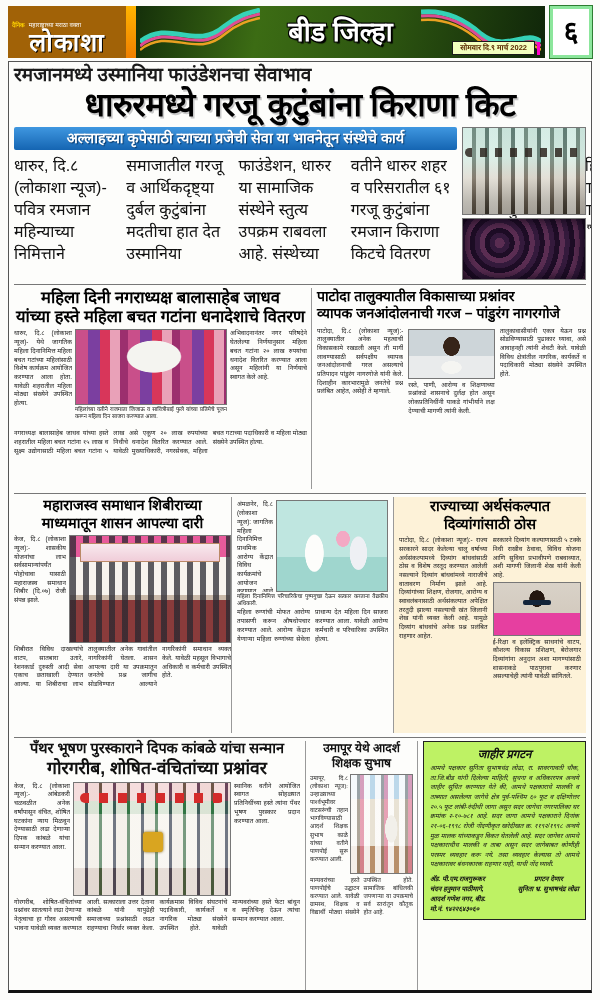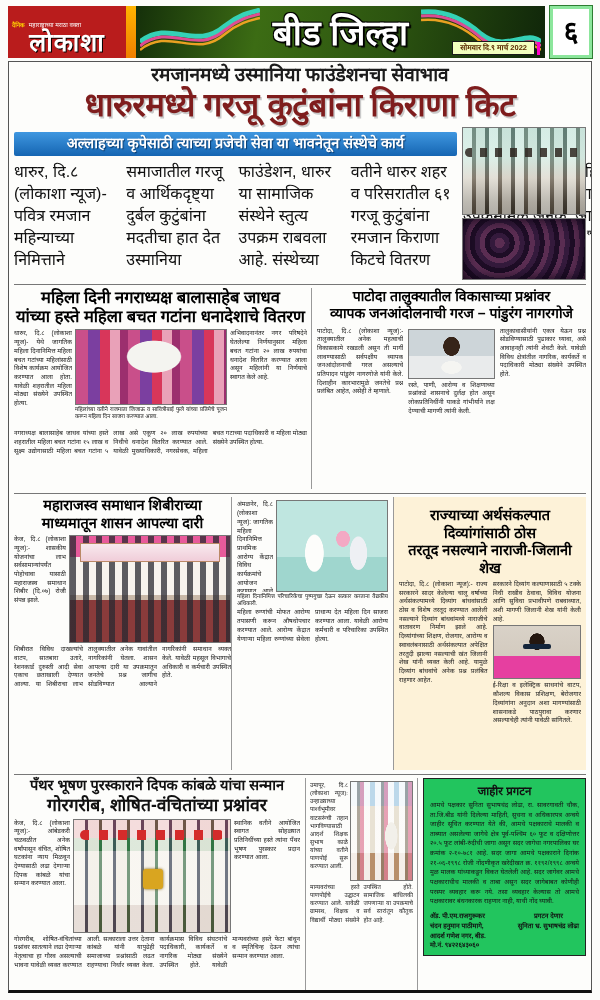--- a/index.html
+++ b/index.html
@@ -5,74 +5,74 @@
   * { margin:0; padding:0; box-sizing:border-box; }
   html,body { width:600px; }
   body {
     width:600px; height:1000px; background:#ffffff;
     font-family:"Liberation Sans", sans-serif; color:#111;
   }
   .page { width:600px; height:1000px; background:#fcfcfa; position:relative; overflow:hidden; padding:6px 8px 0; }
 
   
   .masthead { display:flex; align-items:stretch; height:52px; margin-bottom:3px; }
-  .logo-box { width:118px; background:#b91c1c; color:#fff; padding:2px 4px 3px; display:flex; flex-direction:column; justify-content:flex-end; }
+  .logo-box { width:118px; background:#a16207; color:#fff; padding:2px 4px 3px; display:flex; flex-direction:column; justify-content:flex-end; }
   .logo-top { display:flex; gap:4px; align-items:flex-end; font-size:6px; line-height:1.1; margin-bottom:1px; }
   .logo-top .daily { color:#ffd400; font-weight:bold; }
   .logo-top .tagline { color:#fff; }
   .logo-main { font-size:25px; font-weight:bold; color:#fff; line-height:1; text-align:center; letter-spacing:1px; text-shadow:1px 1px 0 #000; }
   .orange-strip { width:10px; background:linear-gradient(180deg,#ffb400,#f07f00); }
   .banner { flex:1; position:relative; display:flex; align-items:center; justify-content:center; overflow:hidden;
     background:linear-gradient(100deg,#15300a 0%,#3c6c14 30%,#2c5410 62%,#10260a 100%); }
-  .banner-title { font-size:35px; font-weight:900; color:#fff; z-index:2; line-height:1;
+  .banner-title { font-size:27px; font-weight:900; color:#fff; z-index:2; line-height:1;
     text-shadow:-1px -1px 0 #000, 1px -1px 0 #000, -1px 1px 0 #000, 2px 2px 1px #000; }
   .wave { position:absolute; top:2px; height:46px; z-index:1; opacity:.95; }
   .wave.left { left:4px; } .wave.right { right:4px; }
   .date-box { position:absolute; right:10px; bottom:3px; background:#f2ffbe; border:1px solid #1a1a1a;
     font-size:7.5px; font-weight:bold; color:#5b2c00; padding:1px 7px; z-index:3; line-height:1.3; }
   .magenta-sliver { position:absolute; right:5px; bottom:3px; width:3px; height:13px; background:#ff00c8; z-index:3; }
   .pagenum { width:42px; margin-left:5px; background:#ffffff; border:3px solid #8ce69c; outline:1px solid #2e7d32;
     display:flex; align-items:center; justify-content:center; }
   .pagenum span { font-size:28px; font-weight:bold; color:#000; line-height:1; }
 
   
   .frame { border:1.5px solid #555; border-bottom:3px solid #111; height:932px; padding:3px 5px 2px; background:#fdfdfb; overflow:hidden; }
 
   
   .tcol, .mcols { font-size:6.3px; line-height:1.38; text-align:justify; color:#1c1c1c; overflow:hidden; }
   .inner-head { font-weight:bold; text-align:center; font-size:6.5px; margin:2px 0; color:#000; }
   .caption { font-size:5.6px; line-height:1.25; text-align:justify; color:#101010; margin-top:1px; overflow:hidden; }
   .photo { position:relative; overflow:hidden; border:0.5px solid #777; flex:none; }
 
   
-  .kicker1 { text-align:center; font-size:19px; font-weight:700; color:#1b1b1b; line-height:1.1; }
-  .headline1 { text-align:center; font-size:33px; font-weight:900; color:#7f1d1d; line-height:1.02; margin:2px 0 5px;
+  .kicker1 { font-size:19px; font-weight:700; color:#1b1b1b; line-height:1.1; }
+  .headline1 { text-align:center; font-size:33px; font-weight:900; color:#000000; line-height:1.02; margin:2px 0 5px;
     text-shadow:1.5px 1.5px 0 #c9c9c9; letter-spacing:-0.5px; }
-  .s1-main { display:flex; gap:5px;align-items:flex-end; }
+  .s1-main { display:flex; gap:5px; }
   .s1-left { flex:1; min-width:0; }
   .bluebar { background:linear-gradient(180deg,#3f97e0,#1565b2); color:#fff; text-align:center; font-size:14.5px;
     font-weight:bold; padding:3px 2px 4px; border-radius:2px; margin-bottom:4px; line-height:1.15;
     text-shadow:1px 1px 1px #063a6e; }
   .s1-body { column-count:4; column-gap:6px; height:120px; }
   .s1-photos { width:124px; display:flex; flex-direction:column; gap:3px; }
   .photo-men-group { height:88px;
     background:
       repeating-linear-gradient(90deg, rgba(250,248,242,.65) 0 9px, rgba(92,82,70,.55) 9px 13px, rgba(238,234,226,.6) 13px 22px, rgba(58,52,44,.55) 22px 26px),
       linear-gradient(180deg,#8fd6cc 0%,#a5e0d6 34%,#b9b2a4 58%,#4c463c 86%,#2a261e 100%); }
   .photo-men-group::before { content:""; position:absolute; top:24%; left:2%; right:2%; height:9px;
     background:repeating-linear-gradient(90deg,#2e2620 0 7px, transparent 7px 15px); border-radius:5px; opacity:.85; }
   .photo-bags { height:62px;
     background:
       repeating-radial-gradient(circle at 30% 40%, #5a2d52 0 5px, #341a3c 5px 10px, #1e0d26 10px 15px);
     box-shadow:inset 0 0 14px #0c0412; }
 
   
   .row { display:flex; border-top:1px solid #777; margin-top:4px; padding-top:3px; }
   .h-big { text-align:center; font-weight:800; font-size:16.5px; line-height:1.18; color:#000; }
-  .h-med { text-align:center; font-weight:700; font-size:14px; line-height:1.25; color:#000; }
+  .h-med { font-weight:700; font-size:14px; line-height:1.25; color:#000; }
   .h-sm  { text-align:center; font-weight:800; font-size:14.5px; line-height:1.2; color:#000; }
 
   
   .story2 { width:298px; border-right:1px solid #999; padding-right:4px; }
   .story3 { flex:1; padding-left:5px; min-width:0; }
   .s2-mid { display:flex; gap:3px; margin-top:3px; }
   .s2-mid .left { width:58px; height:98px; }
   .s2-photo-wrap { width:152px; }
   .photo-cheque { height:76px;
     background:
@@ -86,21 +86,21 @@
   .portrait3 { width:100%; height:50px; margin:2px 0;
     background:
       radial-gradient(16px 10px at 50% 78%, #f5f5f2 0 62%, rgba(0,0,0,0) 65%),
       radial-gradient(13px 15px at 50% 34%, #362419 0 62%, rgba(0,0,0,0) 65%),
       linear-gradient(180deg,#cdd5d9 0 55%, #e9ebec 55% 100%); }
 
   
   .row3 { min-height:230px; }
   .story4 { width:218px; border-right:1px solid #999; }
   .story5 { width:162px; border-right:1px solid #999; padding:0 5px; }
-  .story6 { flex:1; background:#fdf2d8; padding:10px 5px 2px; min-width:0; }
+  .story6 { flex:1; background:#fdf2d8; padding:1px 5px 2px; min-width:0; }
   .s4-mid { display:flex; gap:3px; margin-top:3px; }
   .s4-mid .left { width:52px; height:108px; }
   .photo-stage { flex:1; height:108px;
     background:
       repeating-linear-gradient(90deg, rgba(40,40,48,.75) 0 6px, rgba(0,0,0,0) 6px 13px),
       linear-gradient(180deg,#e85a9b 0 20%, #f7f3ee 20% 56%, #c9b9a9 56% 60%, #8a3b3b 60% 100%); }
   .photo-stage::before { content:""; position:absolute; top:6%; left:6%; right:6%; height:16%;
     background:linear-gradient(#f8e9ee,#f0cdd9); border:0.5px solid #b86; }
   .s4-bottom { column-count:3; column-gap:5px; height:88px; margin-top:2px; }
   .s5-mid { display:flex; gap:3px; margin-top:3px; }
@@ -145,21 +145,21 @@
   .h8 { text-align:center; font-size:12px; font-weight:800; line-height:1.22; }
   .s8-mid { display:flex; gap:2px; margin-top:3px; }
   .s8-mid .left { width:38px; height:100px; font-size:5.9px; }
   .photo-panpoi { flex:1; height:100px;
     background:
       radial-gradient(10px 22px at 66% 55%, #f2f0ea 0 60%, rgba(0,0,0,0) 64%),
       repeating-linear-gradient(90deg, rgba(255,255,255,.85) 0 6px, rgba(120,110,100,.5) 6px 9px, rgba(230,120,160,.6) 9px 13px, rgba(255,255,255,.85) 13px 19px, rgba(0,0,0,0) 19px 24px),
       linear-gradient(180deg,#bcd8ea 0 24%, #e8e2d4 24% 72%, #b88f6a 72% 100%); }
   .s8-bottom { column-count:2; column-gap:4px; height:118px; margin-top:2px; font-size:5.9px; }
 
-  .notice-box { border:1.2px solid #222; padding:4px 6px 5px; background:#22c55e; }
+  .notice-box { border:1.2px solid #222; padding:4px 6px 5px; background:#bef264;font-style:italic; }
   .notice-title { text-align:center; font-weight:800; font-size:11.5px; }
   .notice-body { font-size:6.4px; line-height:1.5; text-align:justify; margin-top:2px; color:#151515; }
   .notice-sigs { display:flex; justify-content:space-between; margin-top:5px; font-size:6.6px; font-weight:bold; line-height:1.5; }
   .notice-sigs .rt { text-align:center; }
 </style>
 </head>
 <body>
 
 <div class="page">
 
@@ -256,21 +256,20 @@
       <section class="story5">
         <div class="s5-mid">
           <div class="tcol left">अंमळनेर, दि.८ (लोकाशा न्यूज): जागतिक महिला दिनानिमित्त प्राथमिक आरोग्य केंद्रात विविध कार्यक्रमांचे आयोजन करण्यात आले होते.</div>
           <div class="photo photo-nurse"></div>
         </div>
         <div class="caption">महिला दिनानिमित्त परिचारिकेचा पुष्पगुच्छ देऊन सत्कार करताना वैद्यकीय अधिकारी.</div>
         <div class="s5-bottom mcols">महिला रुग्णांची मोफत आरोग्य तपासणी करून औषधोपचार करण्यात आले. आरोग्य केंद्रात येणाऱ्या महिला रुग्णांच्या सेवेला प्राधान्य देत महिला दिन साजरा करण्यात आला. यावेळी आरोग्य कर्मचारी व परिचारिका उपस्थित होत्या.</div>
       </section>
       <section class="story6">
         <div class="h-sm">राज्याच्या अर्थसंकल्पात दिव्यांगांसाठी ठोस</div>
-        <div class="h-sm">तरतूद नसल्याने नाराजी-जिलानी शेख</div>
         <div class="s6-cols">
           <div class="s6-col tcol s6-c1">पाटोदा, दि.८ (लोकाशा न्यूज):- राज्य सरकारने सादर केलेल्या चालू वर्षाच्या अर्थसंकल्पामध्ये दिव्यांग बांधवांसाठी ठोस व विशेष तरतूद करण्यात आलेली नसल्याने दिव्यांग बांधवांमध्ये नाराजीचे वातावरण निर्माण झाले आहे. दिव्यांगांच्या शिक्षण, रोजगार, आरोग्य व स्वावलंबनासाठी अर्थसंकल्पात अपेक्षित तरतुदी झाल्या नसल्याची खंत जिलानी शेख यांनी व्यक्त केली आहे. यामुळे दिव्यांग बांधवांचे अनेक प्रश्न प्रलंबित राहणार आहेत.</div>
           <div class="s6-col tcol">
             <span>सरकारने दिव्यांग कल्याणासाठी ५ टक्के निधी राखीव ठेवावा, विविध योजना आणि सुविधा प्रभावीपणे राबवाव्यात, अशी मागणी जिलानी शेख यांनी केली आहे.</span>
             <div class="photo portrait6"></div>
             <span>ई-रिक्षा व इलेक्ट्रिक साधनांचे वाटप, कौशल्य विकास प्रशिक्षण, बेरोजगार दिव्यांगांना अनुदान अशा मागण्यांसाठी शासनाकडे पाठपुरावा करणार असल्याचेही त्यांनी यावेळी सांगितले.</span>
           </div>
         </div>
       </section>
     </div>
@@ -280,20 +279,21 @@
         <div class="kicker7">पँथर भूषण पुरस्काराने दिपक कांबळे यांचा सन्मान</div>
         <div class="h7">गोरगरीब, शोषित-वंचितांच्या प्रश्नांवर</div>
         <div class="s7-mid">
           <div class="tcol left">केज, दि.८ (लोकाशा न्यूज):- आंबेडकरी चळवळीत अनेक वर्षांपासून वंचित, शोषित घटकांना न्याय मिळवून देण्यासाठी लढा देणाऱ्या दिपक कांबळे यांचा सन्मान करण्यात आला.</div>
           <div class="photo photo-award"></div>
           <div class="tcol right">स्थानिक वतीने आयोजित स्वागत सोहळ्यात प्रतिनिधींच्या हस्ते त्यांना पँथर भूषण पुरस्कार प्रदान करण्यात आला.</div>
         </div>
         <div class="s7-bottom mcols">गोरगरीब, शोषित-वंचितांच्या प्रश्नांवर सातत्याने लढा देणाऱ्या नेतृत्वाचा हा गौरव असल्याची भावना यावेळी व्यक्त करण्यात आली. सत्काराला उत्तर देताना कांबळे यांनी यापुढेही समाजाच्या प्रश्नांसाठी लढत राहण्याचा निर्धार व्यक्त केला. कार्यक्रमास विविध संघटनांचे पदाधिकारी, कार्यकर्ते व नागरिक मोठ्या संख्येने उपस्थित होते. यावेळी मान्यवरांच्या हस्ते फेटा बांधून व स्मृतिचिन्ह देऊन त्यांचा सन्मान करण्यात आला.</div>
       </section>
       <section class="story8">
+        <div class="h8">उमापूर येथे आदर्श शिक्षक सुभाष</div>
         <div class="s8-mid">
           <div class="tcol left">उमापूर, दि.८ (लोकाशा न्यूज): उन्हाळ्याच्या पार्श्वभूमीवर वाटसरूंची तहान भागविण्यासाठी आदर्श शिक्षक सुभाष काळे यांच्या वतीने पाणपोई सुरू करण्यात आली.</div>
           <div class="photo photo-panpoi"></div>
         </div>
         <div class="s8-bottom mcols">मान्यवरांच्या हस्ते पाणपोईचे उद्घाटन करण्यात आले. यावेळी ग्रामस्थ, शिक्षक व विद्यार्थी मोठ्या संख्येने उपस्थित होते. सामाजिक बांधिलकी जपणाऱ्या या उपक्रमाचे सर्व स्तरांतून कौतुक होत आहे.</div>
       </section>
       <aside class="notice-wrap">
         <div class="notice-box">
           <div class="notice-title">जाहीर प्रगटन</div>
           <div class="notice-body">आमचे पक्षकार सुनिता सुभाषचंद्र लोढा, रा. सावरगावती चौक, ता.जि.बीड यांनी दिलेल्या माहिती, सुचना व अधिकारपत्र अन्वये जाहीर सूचित करण्यात येते की, आमचे पक्षकाराचे मालकी व ताब्यात असलेल्या जागेचे क्षेत्र पूर्व-पश्चिम ६० फूट व दक्षिणोत्तर २०.५ फूट लांबी-रुंदीची जागा असून सदर जागेचा नगरपालिका घर क्रमांक २-१०-७८१ आहे. सदर जागा आमचे पक्षकाराने दिनांक २१-०६-१९९८ रोजी नोंदणीकृत खरेदीखत क्र. ११९२/१९९८ अन्वये मुळ मालक यांच्याकडून विकत घेतलेली आहे. सदर जागेवर आमचे पक्षकाराचीच मालकी व ताबा असून सदर जागेबाबत कोणीही परस्पर व्यवहार करू नये. तसा व्यवहार केल्यास तो आमचे पक्षकारावर बंधनकारक राहणार नाही, याची नोंद घ्यावी.</div>

